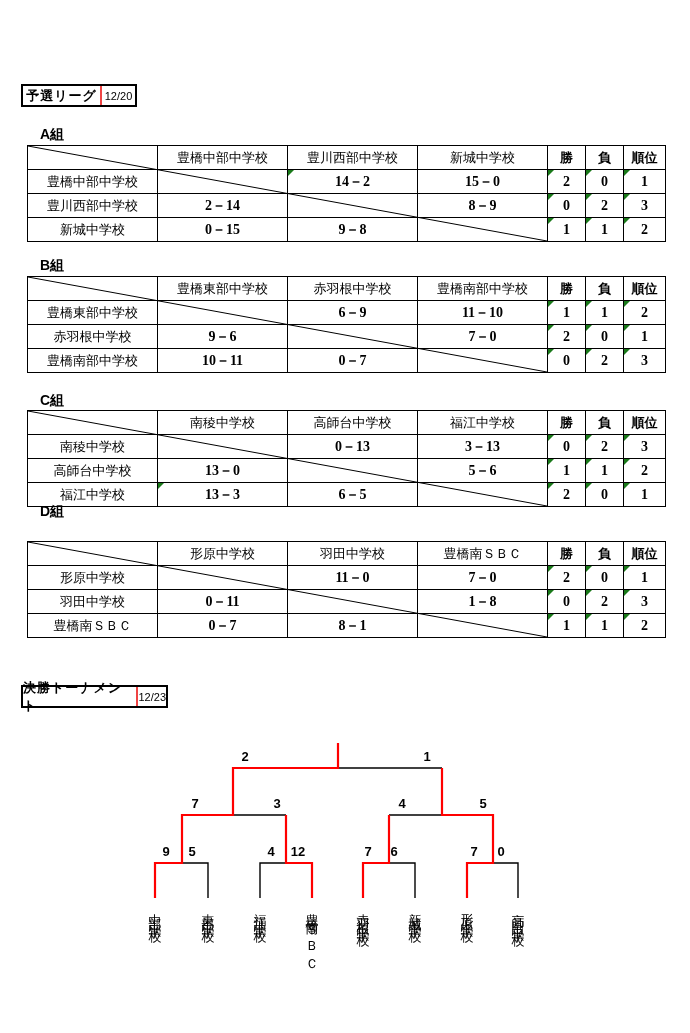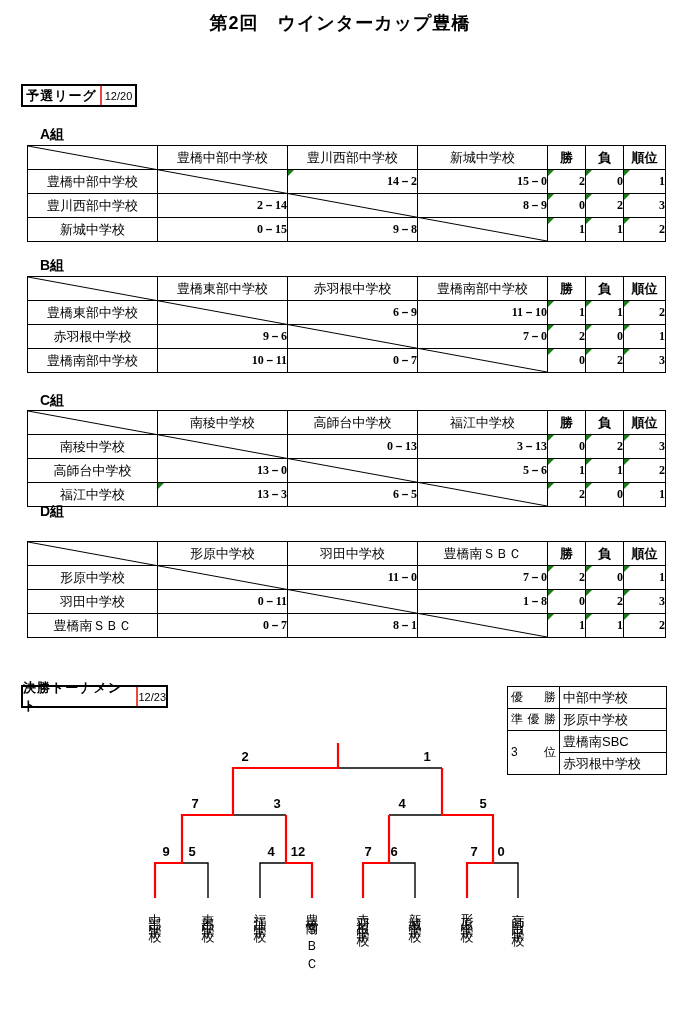--- a/index.html
+++ b/index.html
@@ -19,21 +19,21 @@
   .tag-prelim .tag-label { width:77px;text-align:right; }
   .tag-final  { left:21px; top:685px; width:147px; height:23px; }
   .tag-final .tag-label { width:124px; }
 
   
   .group-label { position:absolute; left:40px; font-size:14px; font-weight:bold; }
   .gtable { position:absolute; left:27px; width:638px; }
   .gtable table { border-collapse:collapse; table-layout:fixed; width:638px;padding-left:41px; }
   .gtable td { border:1px solid #000; height:23px; padding:0; text-align:center; vertical-align:middle; font-size:13px; overflow:hidden; white-space:nowrap; }
   .gtable td.hdr  { font-weight:bold; }
-  .gtable td.num  { font-family:"Liberation Serif","DejaVu Serif",serif; font-weight:bold; font-size:12px;text-align:right; }
+  .gtable td.num  { font-family:"Liberation Serif","DejaVu Serif",serif; font-weight:bold; font-size:14px; }
   .tri { position:relative; }
   .tri::before { content:""; position:absolute; left:0; top:0; width:0; height:0;
     border-style:solid; border-width:6px 6px 0 0;
     border-color:var(--triangle,#1a7a1a) transparent transparent transparent; }
   .diag { position:absolute; left:0; top:0; pointer-events:none; }
   .diag line { stroke:var(--lose_line,#000); stroke-width:1; }
 
   
   .results { position:absolute; left:507px; top:686px; border-collapse:collapse; table-layout:fixed; width:160px; }
   .results td { border:1px solid #000; height:22px; padding:1px 3px; box-sizing:border-box; vertical-align:middle; }
@@ -47,21 +47,20 @@
   .bracket-lines .winline  { stroke:var(--win_line,#f00);  stroke-width:2.2; }
   .bscore { position:absolute; transform:translateX(-50%); font-weight:bold; font-size:13px; }
   .bteam  { position:absolute; top:903px; transform:translateX(-50%);
     writing-mode:vertical-rl; text-orientation:upright; font-size:13px; letter-spacing:4px; line-height:15px; }
 </style>
 </head>
 <body>
 
 <div class="page">
 
-  <h1 class="title">第2回　ウインターカップ豊橋</h1>
 
   <div class="tagbox tag-prelim">
     <span class="tag-label">予選リーグ</span>
     <span class="tag-date">12/20</span>
   </div>
 
   <div class="group-label" style="top:126px">A組</div>
   <div class="gtable" style="top:145px">
     <table>
       <colgroup>
@@ -283,39 +282,20 @@
     <svg class="diag" width="638" height="97">
         <line x1="1" y1="1" x2="520" y2="96"></line>
       </svg>
   </div>
 
   <div class="tagbox tag-final">
     <span class="tag-label">決勝トーナメント</span>
     <span class="tag-date">12/23</span>
   </div>
 
-  <table class="results">
-    <tbody>
-        <tr>
-      <td class="rlabel">優　勝</td>
-      <td class="rvalue">中部中学校</td>
-    </tr>
-    <tr>
-      <td class="rlabel">準優勝</td>
-      <td class="rvalue">形原中学校</td>
-    </tr>
-    <tr>
-      <td class="rlabel" rowspan="2">3　位</td>
-      <td class="rvalue">豊橋南SBC</td>
-    </tr>
-    <tr>
-      <td class="rvalue">赤羽根中学校</td>
-    </tr>
-  </tbody>
-    </table>
 
   <svg class="bracket-lines" width="690" height="1033">
     <polyline class="loseline" points="208,898 208,863 182,863"></polyline>
     <polyline class="loseline" points="260,898 260,863 286,863"></polyline>
     <polyline class="loseline" points="415,898 415,863 389,863"></polyline>
     <polyline class="loseline" points="518,898 518,863 493,863"></polyline>
     <polyline class="loseline" points="233,815 286,815"></polyline>
     <polyline class="loseline" points="389,815 442,815"></polyline>
     <polyline class="loseline" points="338,768 442,768"></polyline>
     <polyline class="winline" points="312,898 312,863 286,863 286,815"></polyline>

